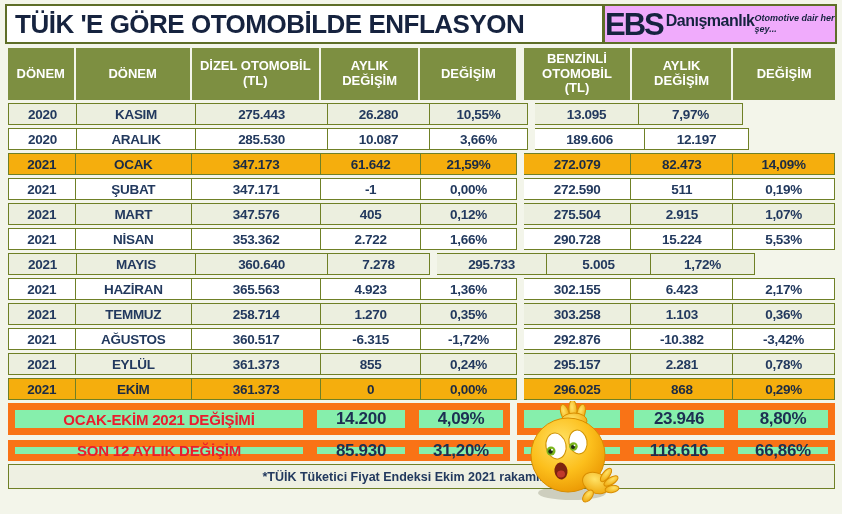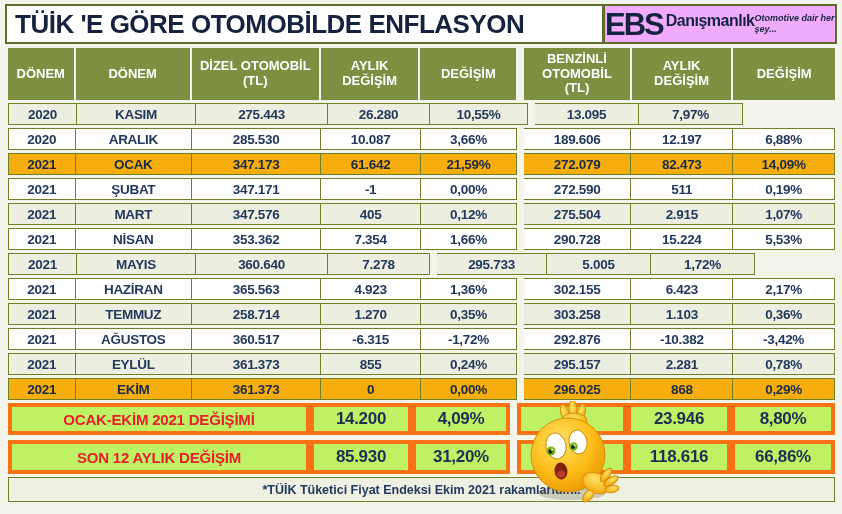--- a/index.html
+++ b/index.html
@@ -32,25 +32,25 @@
   .hrow .cell.last{border-right:none;}
 
   .drow{height:22px;margin-bottom:3px;}
   .drow .cell{border:1px solid #6f8026;border-left:none;font-size:13.5px;font-weight:bold;color:#22395e;letter-spacing:-0.3px;}
   .drow .cell.first{border-left:1px solid #6f8026;}
   .drow.light .cell{background:#ecefdf;}
   .drow.white .cell{background:#ffffff;}
   .drow.orange .cell{background:#f5ae0d;color:#1b2b45;}
 
   .srow{margin-bottom:5px;}
-  .srow .cell{box-sizing:border-box;border:4px solid #f97316;background:#bef264;}
+  .srow .cell{box-sizing:border-box;border:7px solid #f97316;background:#86efac;}
   .srow .label{width:302px;color:#ea1d2d;font-weight:bold;font-size:15px;letter-spacing:-0.2px;}
   .srow .val{font-size:17px;font-weight:bold;color:#1c2f52;letter-spacing:-0.3px;}
   .srow1{height:32px;margin-top:1px;}
-  .srow2{height:34px;margin-bottom:3px;}
+  .srow2{height:21px;margin-bottom:3px;}
 
   .frow{height:25px;}
   .frow .cell{width:827px;border:1px solid #6f8026;background:#eef0e2;font-size:12.5px;font-weight:bold;color:#22395e;}
 
   .emoji{position:absolute;left:518px;top:401px;width:104px;height:102px;pointer-events:none;}
 </style>
 </head>
 <body>
 
 <div class="page">
@@ -94,21 +94,20 @@
         </div>
         <div class="row drow white">
           <div class="cell c1 first">2020</div>
           <div class="cell c2">ARALIK</div>
           <div class="cell c3">285.530</div>
           <div class="cell c4">10.087</div>
           <div class="cell c5">3,66%</div>
           <div class="cell sp"></div>
           <div class="cell c6">189.606</div>
           <div class="cell c7">12.197</div>
-          <div class="cell c8">6,88%</div>
         </div>
         <div class="row drow orange">
           <div class="cell c1 first">2021</div>
           <div class="cell c2">OCAK</div>
           <div class="cell c3">347.173</div>
           <div class="cell c4">61.642</div>
           <div class="cell c5">21,59%</div>
           <div class="cell sp"></div>
           <div class="cell c6">272.079</div>
           <div class="cell c7">82.473</div>
@@ -133,21 +132,21 @@
           <div class="cell c5">0,12%</div>
           <div class="cell sp"></div>
           <div class="cell c6">275.504</div>
           <div class="cell c7">2.915</div>
           <div class="cell c8">1,07%</div>
         </div>
         <div class="row drow white">
           <div class="cell c1 first">2021</div>
           <div class="cell c2">NİSAN</div>
           <div class="cell c3">353.362</div>
-          <div class="cell c4">7.354</div>
+          <div class="cell c4">2.722</div>
           <div class="cell c5">1,66%</div>
           <div class="cell sp"></div>
           <div class="cell c6">290.728</div>
           <div class="cell c7">15.224</div>
           <div class="cell c8">5,53%</div>
         </div>
         <div class="row drow light">
           <div class="cell c1 first">2021</div>
           <div class="cell c2">MAYIS</div>
           <div class="cell c3">360.640</div>

